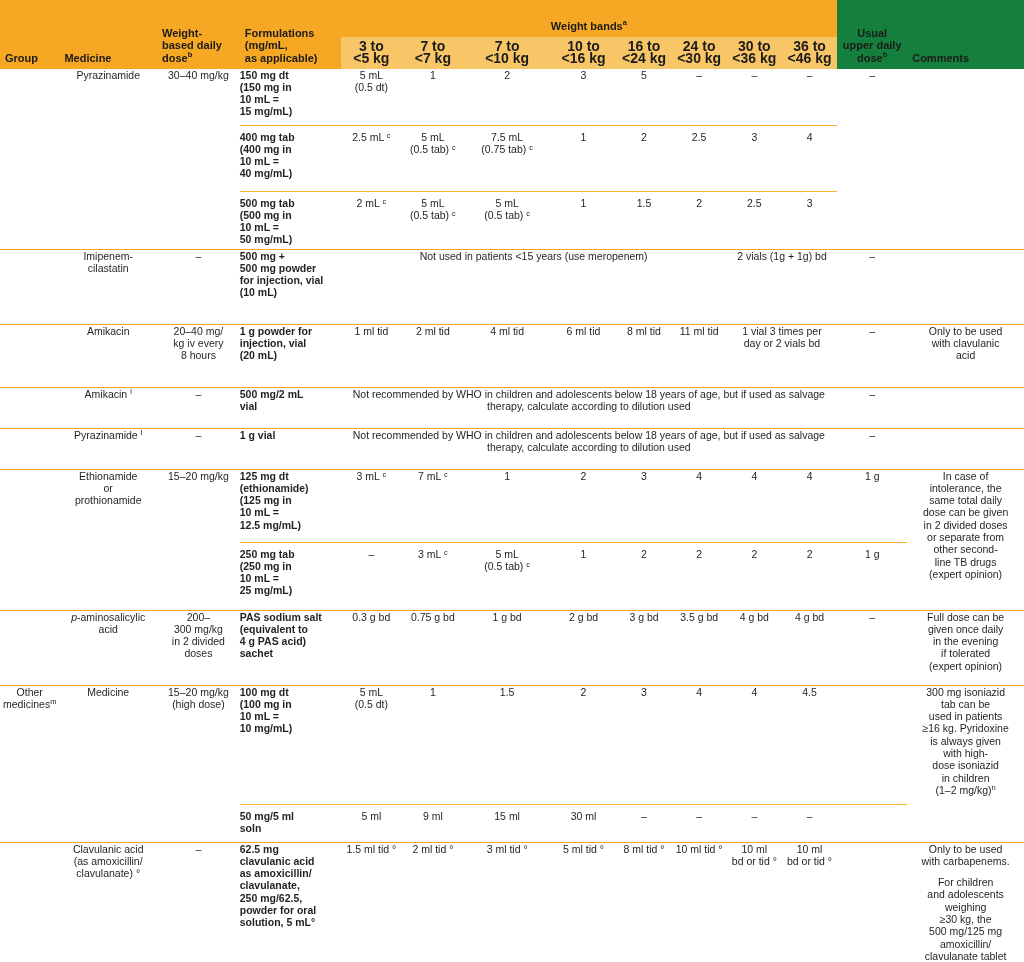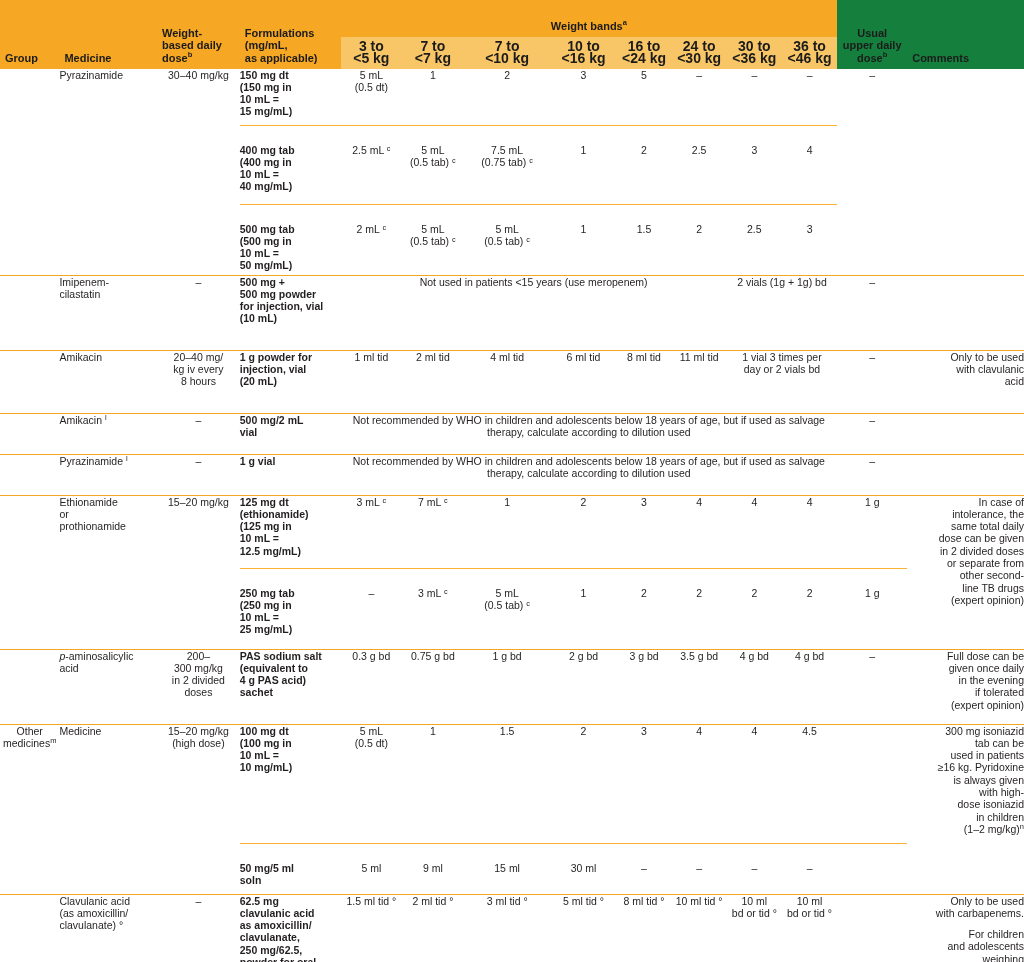--- a/index.html
+++ b/index.html
@@ -54,28 +54,28 @@
   }
   sup{font-size:7.5px;line-height:0;vertical-align:super;font-weight:bold;}
   td sup{font-weight:normal;}
 
   
   tbody td{
     background:#ffffff;
     font-size:10.5px;
   }
   .c-group{ text-align:right; padding:6px 4px 2px 2px;margin-top:48px; }
-  .c-med{ text-align:left; padding:6px 4px 2px 4px; }
+  .c-med{ text-align:center; padding:6px 4px 2px 4px; }
   .c-dose{ text-align:center; padding:6px 4px 2px 3px; }
   .c-form{ text-align:left; padding:6px 4px 2px 5px;font-weight:bold; }
   .c-band{ text-align:center; padding:6px 2px 2px 2px; }
   .c-upper{ text-align:center; padding:6px 3px 2px 3px; }
-  .c-comment{ text-align:right; padding:6px 6px 2px 5px; }
-
-  .c-band.sub, .c-form.sub, .c-upper.sub{ padding-top:18px; }
+  .c-comment{ text-align:center; padding:6px 6px 2px 5px; }
+
+  .c-band.sub, .c-form.sub, .c-upper.sub{ padding-top:5px; }
 
   .rule-top{ border-top:1.6px solid #F5A623; }
   .rule-sub{ border-top:1.4px solid #F9B233; }
 
   .spanmsg{
     text-align:center;
     padding:6px 10px 2px 10px;
     line-height:12.3px;
   }
   .italic{font-style:italic;}

